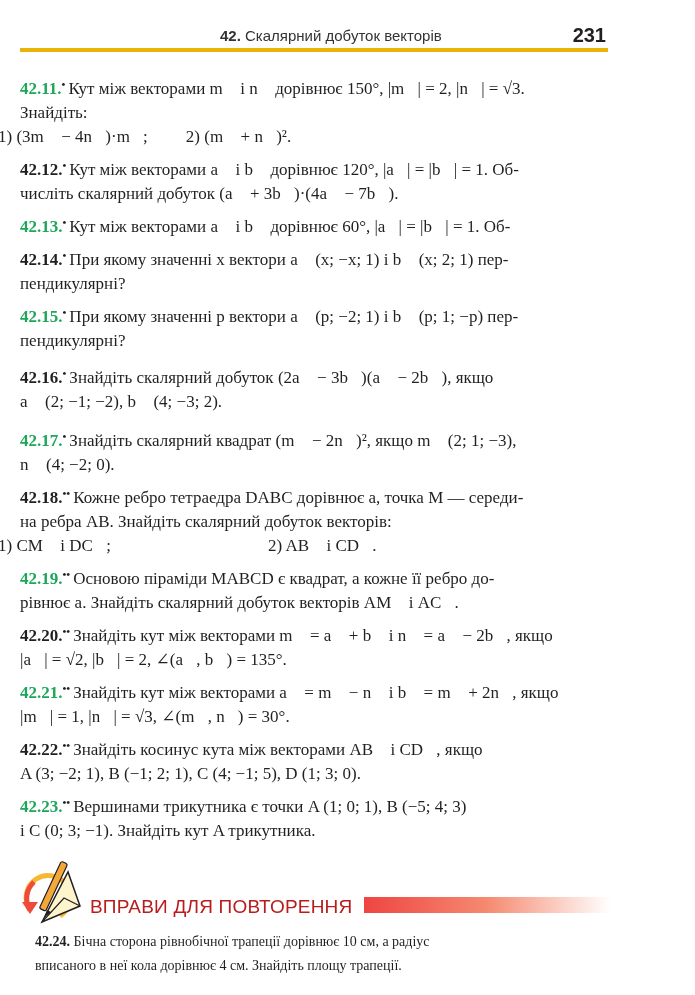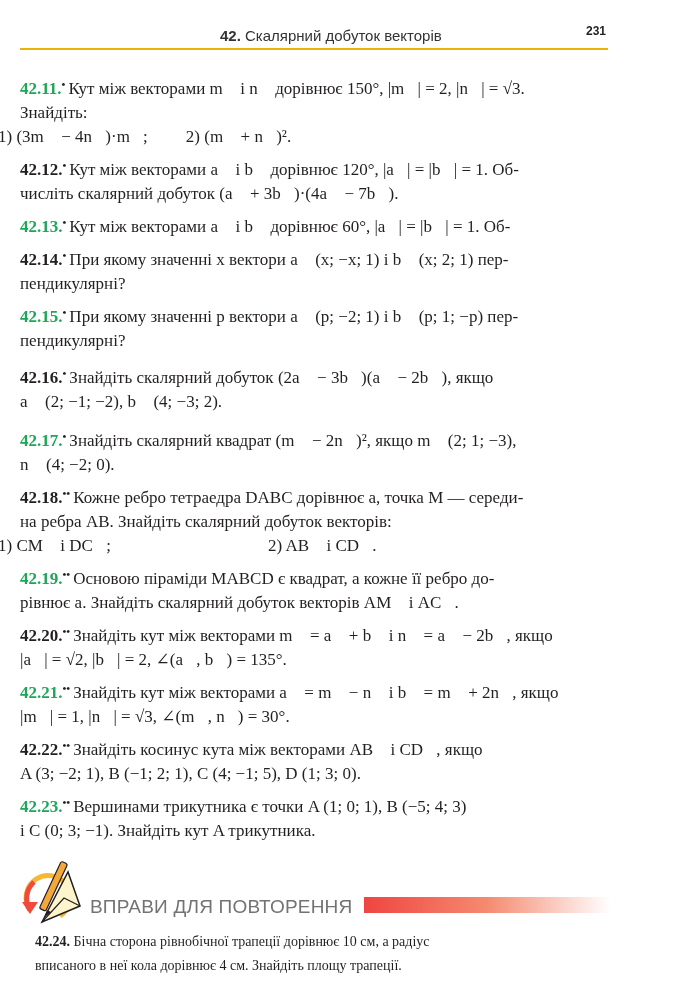--- a/index.html
+++ b/index.html
@@ -3,33 +3,33 @@
 <meta charset="utf-8">
 <style>
   html, body { margin: 0; padding: 0; background: #ffffff; }
   body {
     width: 695px; height: 995px; position: relative; overflow: hidden;
     font-family: "DejaVu Serif", "Liberation Serif", serif;
     color: #231f20;
   }
   .header {
     position: absolute; left: 20px; top: 20px; width: 588px; height: 28px;
-    border-bottom: 2px solid #eab308;
+    border-bottom: 4px solid #eab308;
     text-align: center;
   }
   .header-title {
     position: absolute; left: 200px; top: 7px;
     font-family: "Liberation Sans", "DejaVu Sans", sans-serif;
     font-size: 15px; color: #333;
   }
   .header-title b { font-weight: bold; }
   .page-number {
     position: absolute; right: 2px; top: 4px;
     font-family: "Liberation Sans", "DejaVu Sans", sans-serif;
-    font-size: 12px; font-weight: bold; color: #231f20;
+    font-size: 20px; font-weight: bold; color: #231f20;
   }
   .content { position: absolute; left: 20px; top: 72px; width: 590px; }
   .ex {
     position: relative;
     font-family: "Liberation Serif", "DejaVu Serif", serif;
     font-size: 17px; line-height: 24px;
     padding-left: 22px; text-indent: -22px;
     margin-bottom: 4px;
     text-align: justify;
   }
@@ -38,21 +38,21 @@
   .dots { font-size: 11px; vertical-align: 6px; font-weight: bold; color: #231f20; margin-right: 3px; }
   .line { display: block; }
   .sub { display: inline-block; margin-right: 60px; }
   .section-banner {
     position: absolute; left: 20px; top: 858px; width: 590px; height: 70px;
   }
   .banner-icon { position: absolute; left: 0; top: 0; width: 70px; height: 70px; }
   .banner-title {
     position: absolute; left: 70px; top: 38px;
     font-family: "Liberation Sans", "DejaVu Sans", sans-serif;
-    font-size: 19px; color: #737373; letter-spacing: 0.2px;
+    font-size: 19px; color: #b91c1c; letter-spacing: 0.2px;
   }
   .banner-bar {
     position: absolute; left: 344px; top: 39px; width: 246px; height: 16px;
     background: linear-gradient(to right, #ef4540, #f58a70 50%, #ffffff 100%);
   }
   .review {
     position: absolute; left: 35px; top: 930px; width: 590px;
     font-family: "Liberation Serif", "DejaVu Serif", serif;
     font-size: 14px; line-height: 24px;
     padding-left: 22px; text-indent: -22px; text-align: justify;

